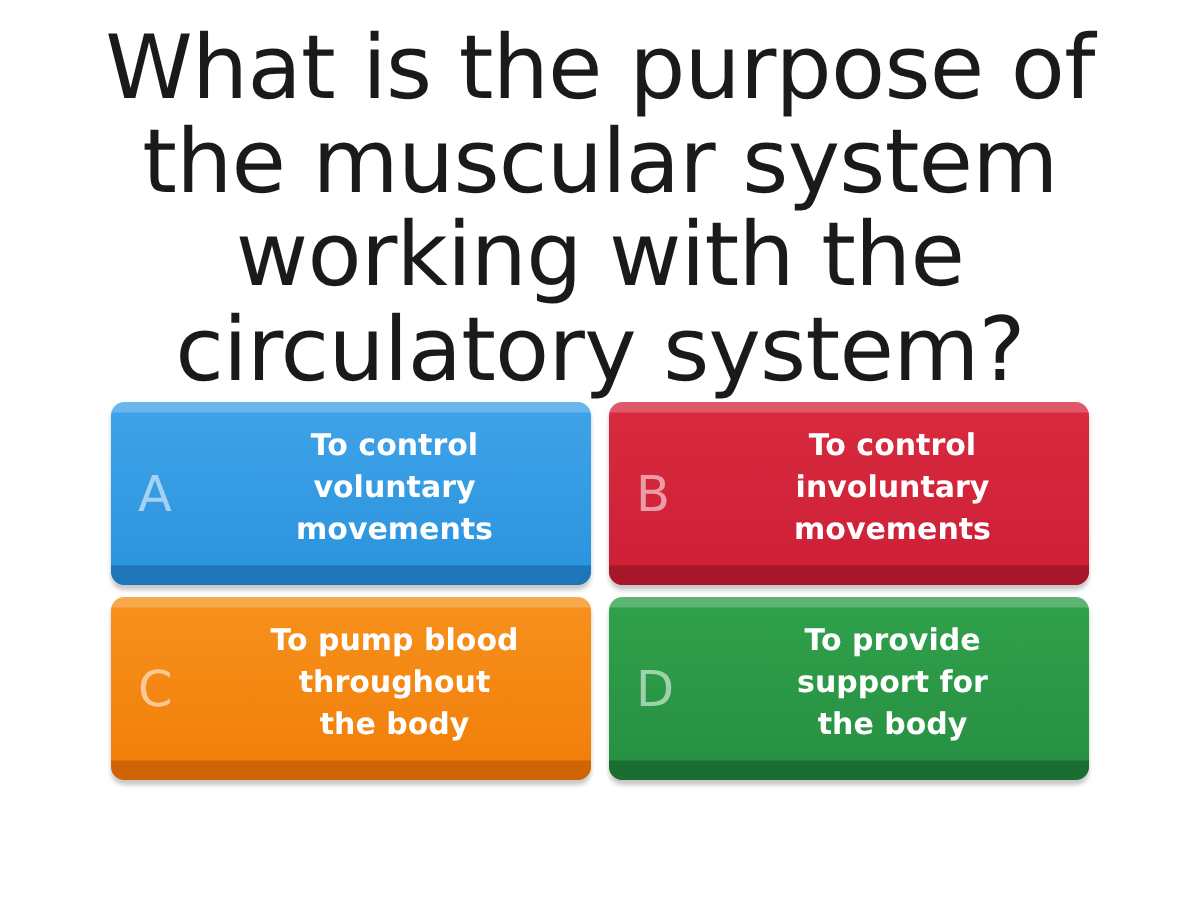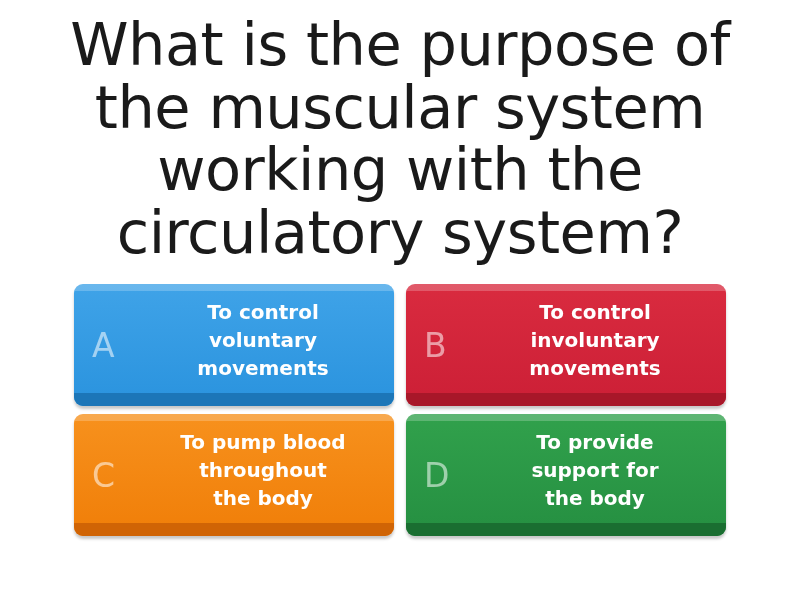--- a/index.html
+++ b/index.html
@@ -10,21 +10,21 @@
     width: 800px;
     height: 600px;
     background: #ffffff;
     font-family: "DejaVu Sans", sans-serif;
     overflow: hidden;
   }
 
   .quiz-slide {
     position: relative;
     width: 800px;
-    height: 600px;
+    height: 520px;
     box-sizing: border-box;
     display: flex;
     flex-direction: column;
     align-items: center;
   }
 
   
   .question-area {
     width: 700px;
     margin-top: 14px;

